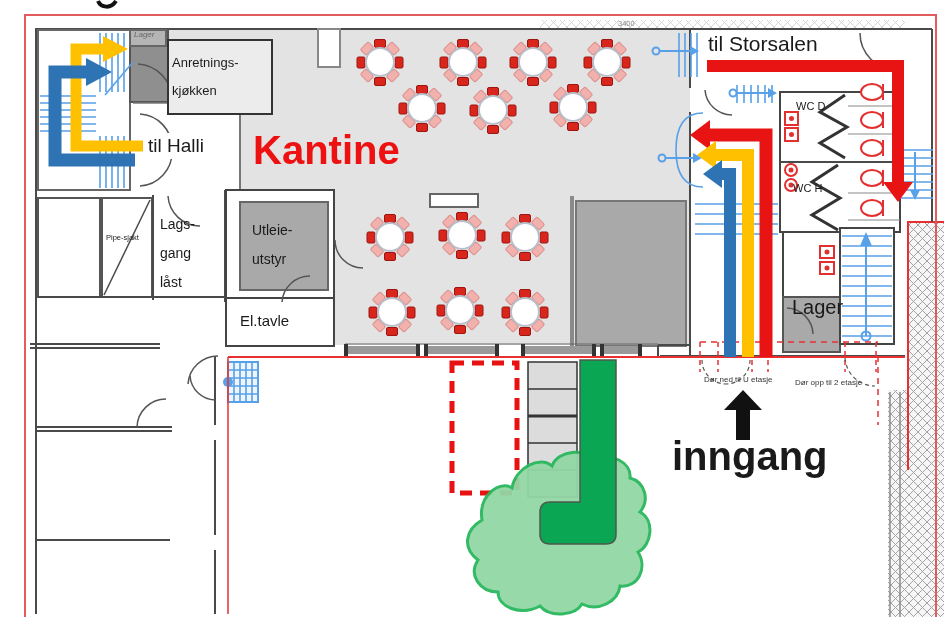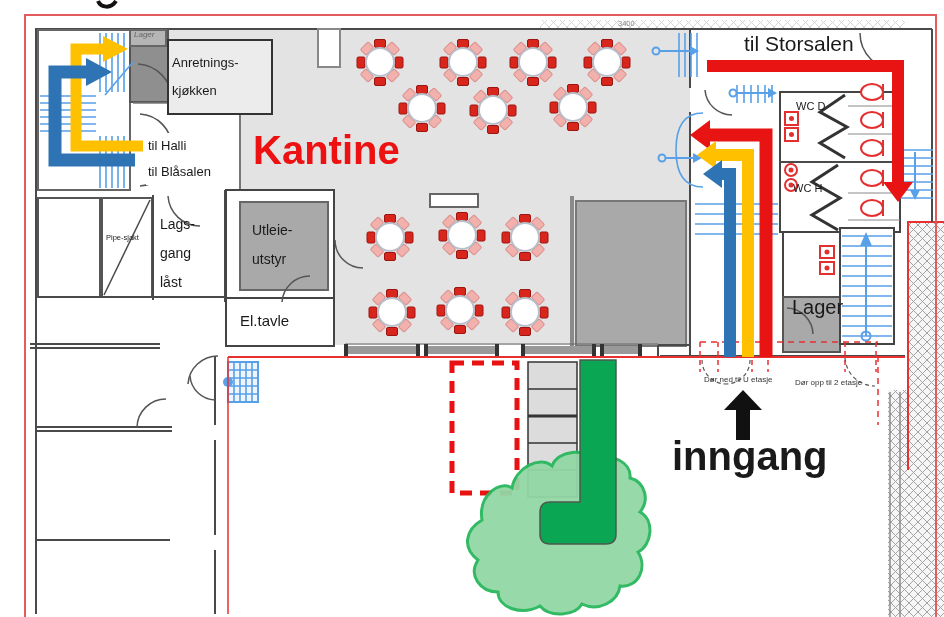--- a/index.html
+++ b/index.html
@@ -395,26 +395,25 @@
     </div>
 
 <div class="lbl big-red" style="left: 253px; top: 130px; color: rgb(238, 17, 17);">Kantine</div>
 
 <div class="lbl" style="left:167px;top:39px;width:96px;height:56px;border:2px solid #333;background:#ececec;
      font-size:13px;line-height:28px;padding:8px 3px;">
   <div>Anretnings-</div>
   <div>kjøkken</div>
 </div>
 
-<div class="lbl bgwhite" style="left:146px;top:133px;font-size:13px;line-height:26px;padding:0 2px;">
+<div class="lbl bgwhite" style="left:146px;top:133px;font-size:19px;line-height:26px;padding:0 2px;">
   <div>til Halli</div>
-  <div>til Blåsalen</div>
-</div>
-
-<div class="lbl" style="left:708px;top:33px;font-size:21px;margin-left:36px;">til Storsalen</div>
+</div>
+
+<div class="lbl" style="left:708px;top:33px;font-size:21px;">til Storsalen</div>
 
 <div class="lbl" style="left:134px;top:31px;font-size:8px;font-style:italic;color:#666;">Lager</div>
 
 <div class="lbl room19" style="left:160px;top:210px;">
   <div>Lags-</div>
   <div>gang</div>
   <div>låst</div>
 </div>
 
 <div class="lbl" style="left:106px;top:234px;font-size:7.5px;">Pipe-sjakt</div>

